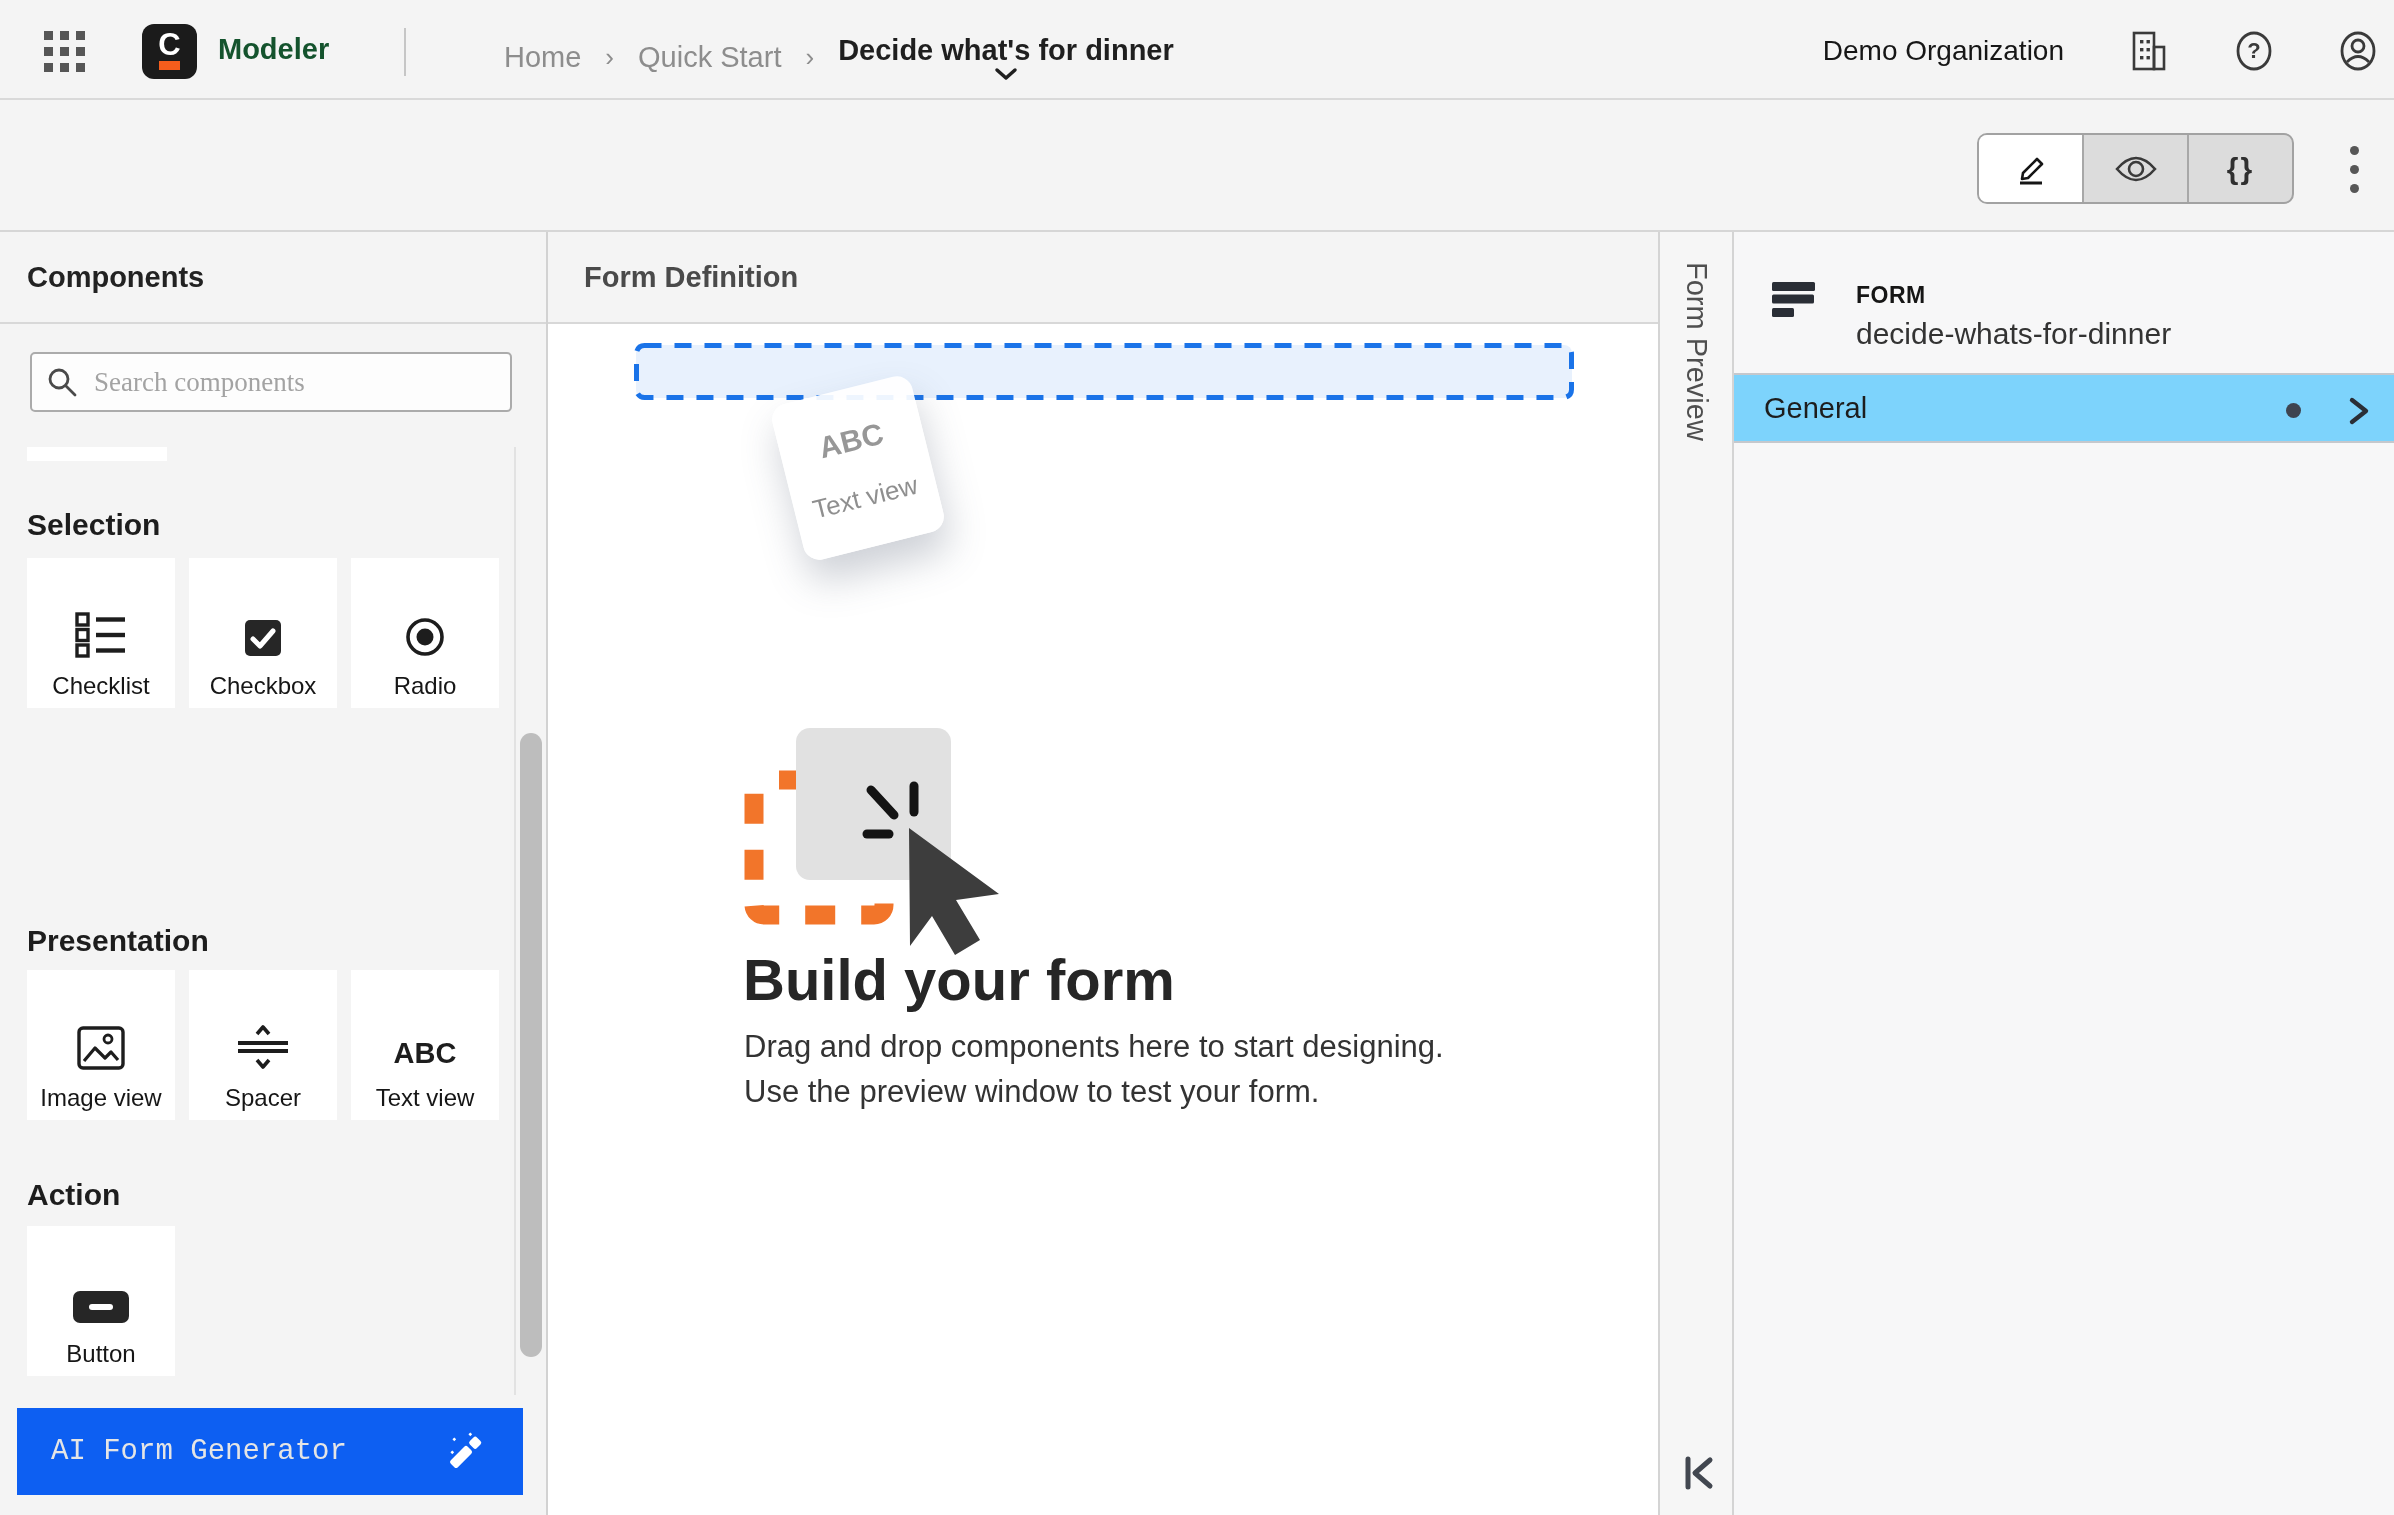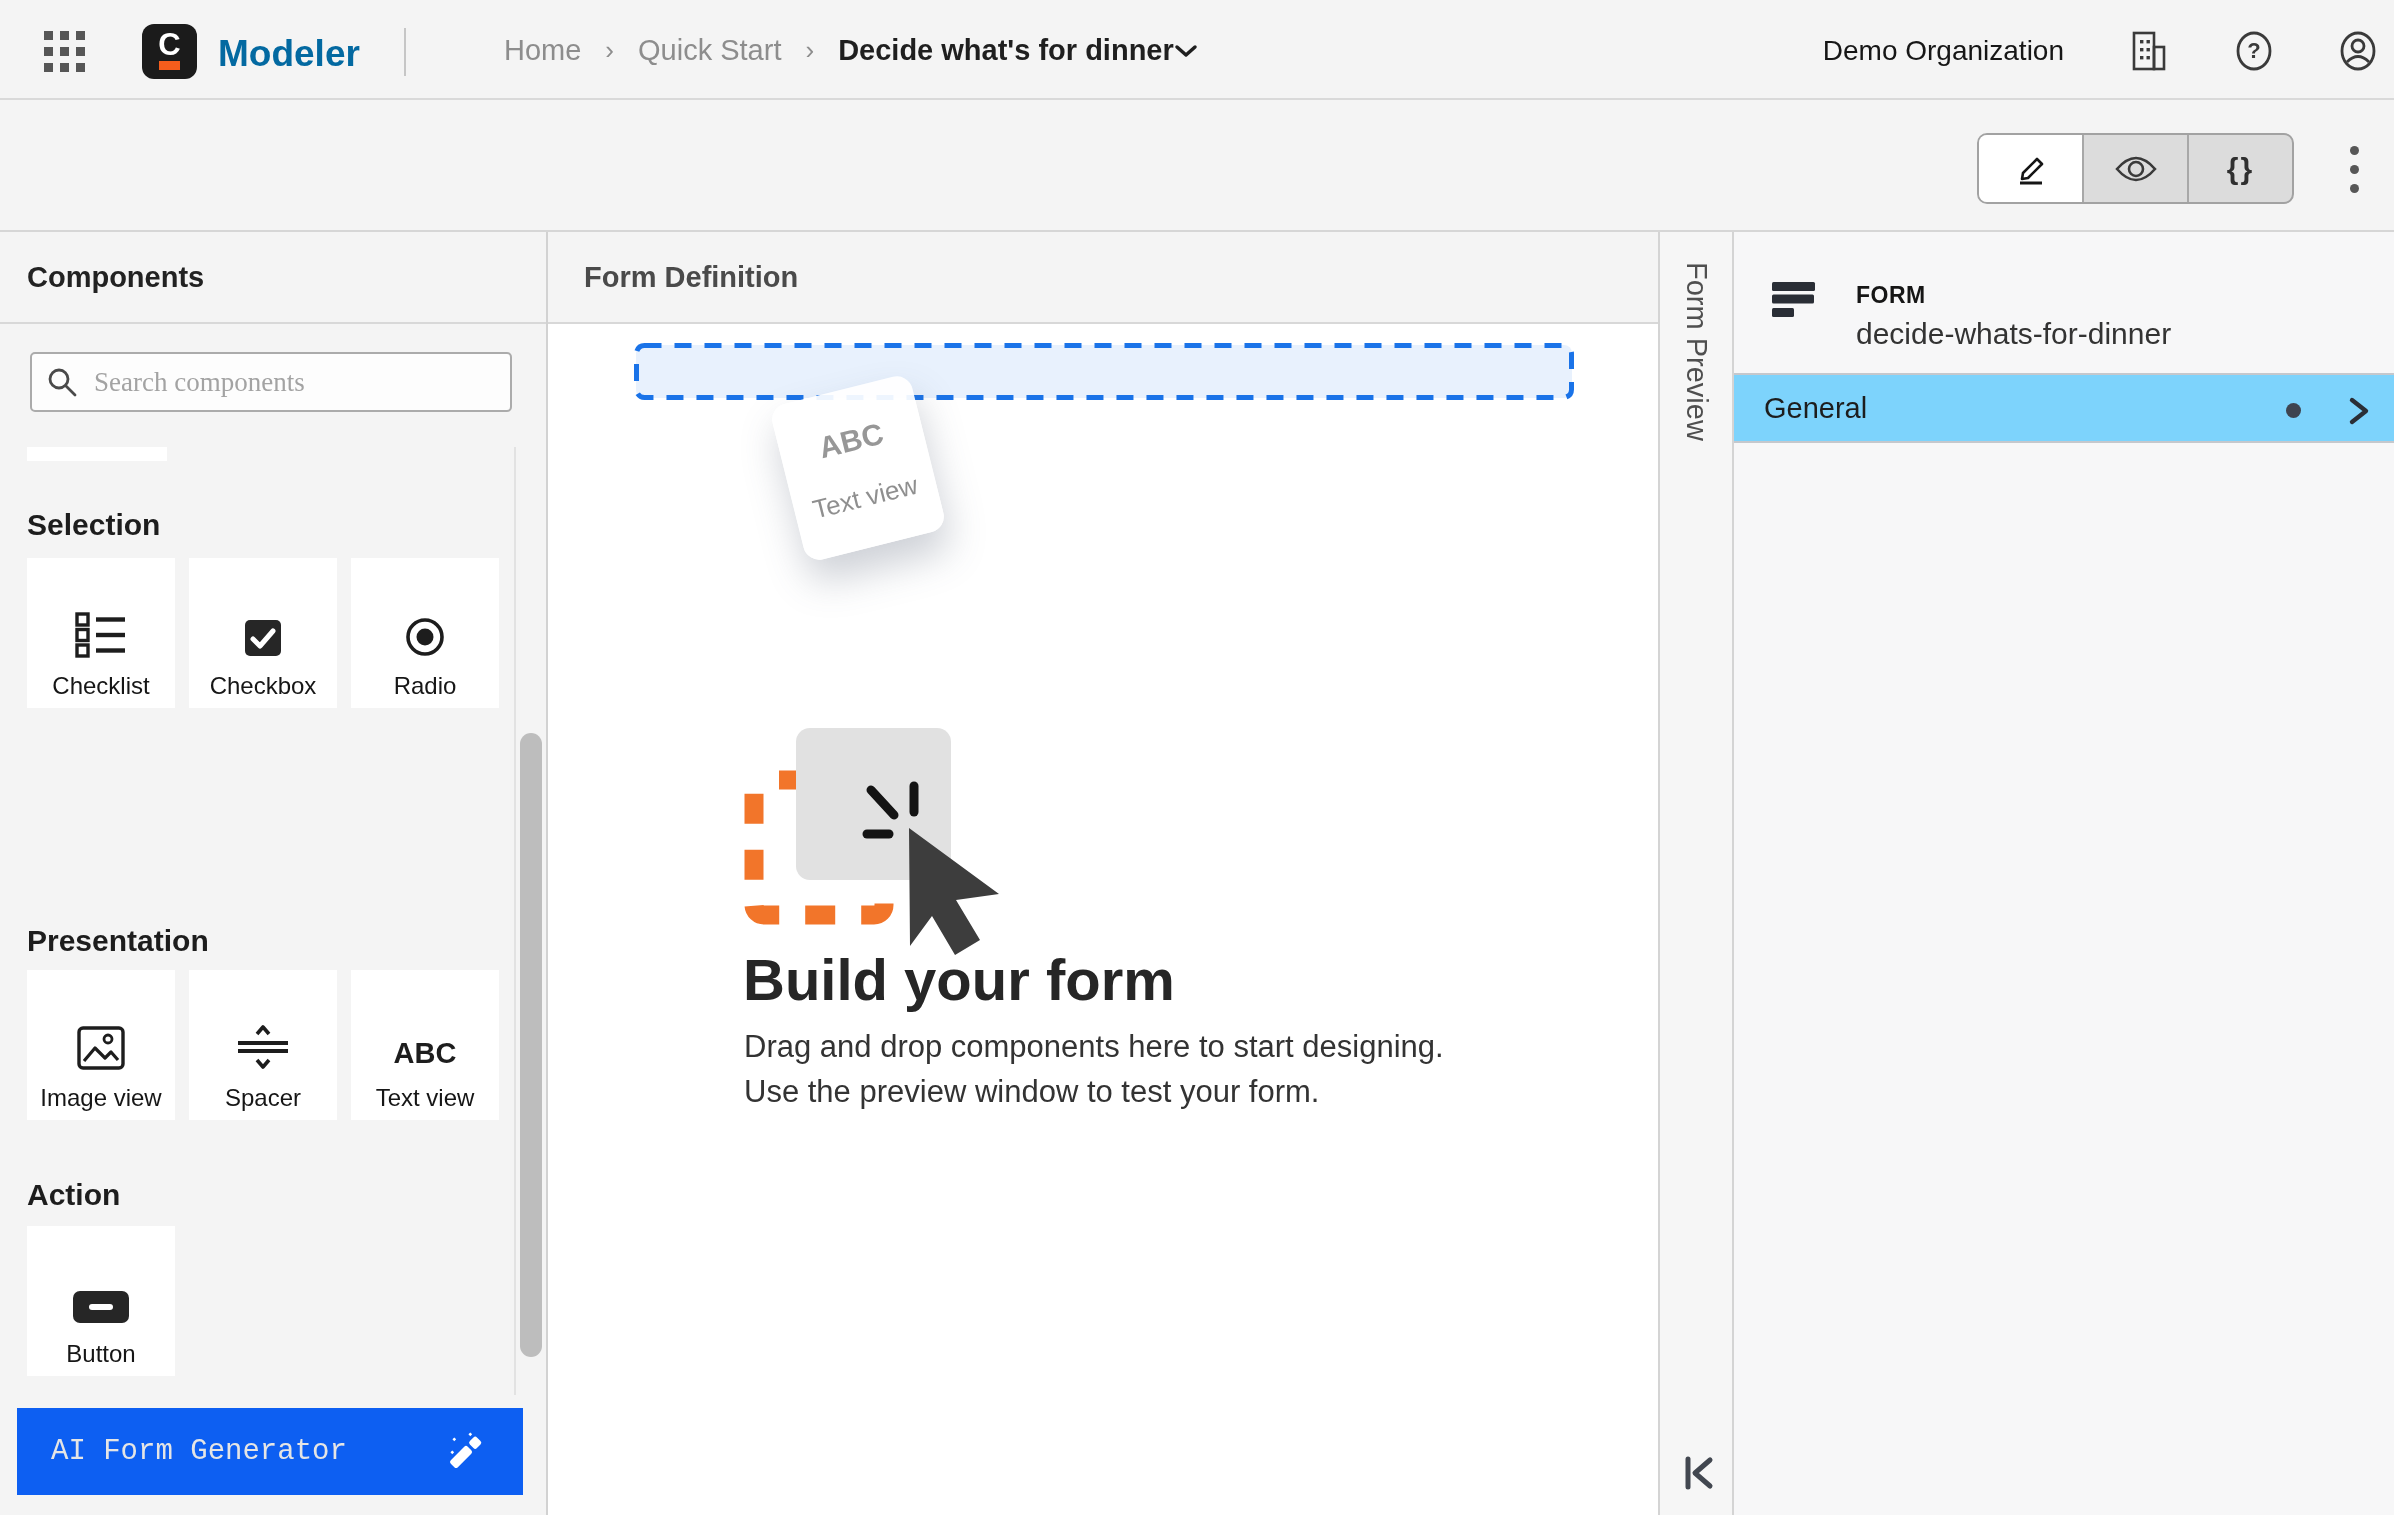--- a/index.html
+++ b/index.html
@@ -10,27 +10,27 @@
   }
   
   .topbar { position:absolute; left:0; top:0; width:2394px; height:100px;
     background:#f4f4f4; border-bottom:2px solid #d9d9d9; }
   .grid-icon { position:absolute; left:42px; top:29px; width:44px; height:44px; cursor:pointer; }
   .logo { position:absolute; left:142px; top:24px; width:55px; height:55px; background:#1b1b1b;
     border-radius:12px; }
   .logo .c { position:absolute; left:0; right:0; top:3px; text-align:center; color:#fff;
     font-weight:bold; font-size:31px; }
   .logo .bar { position:absolute; left:17px; bottom:9px; width:21px; height:9px; background:#f55d1c; }
-  .app-name { position:absolute; left:218px; top:33px; font-size:37px; font-weight:bold; color:#0369a1; }
+  .app-name { position:absolute; left:218px; top:33px; font-size:29px; font-weight:bold; color:#14532d; }
   .topbar-divider { position:absolute; left:404px; top:28px; width:2px; height:48px; background:#c6c6c6; }
   .crumbs { position:absolute; left:504px; top:34px; display:flex; align-items:center; gap:24px;
     font-size:29px; }
   .crumb { color:#8d8d8d; cursor:pointer; }
   .crumb-sep { color:#8d8d8d; font-size:26px; }
-  .crumb-current { color:#1f1f1f; font-weight:bold; display:flex; align-items:center; cursor:pointer; }
+  .crumb-current { color:#1f1f1f; font-weight:bold; display:flex; align-items:center; cursor:pointer;flex-direction:column; }
   .org-name { position:absolute; right:330px; top:35px; font-size:28px; color:#161616; }
   .top-icon { position:absolute; top:29px; width:44px; height:44px; cursor:pointer; }
   
   .toolbar { position:absolute; left:0; top:102px; width:2394px; height:130px;
     background:#f4f4f4; border-bottom:2px solid #d6d6d6; }
   .seg-group { position:absolute; left:1977px; top:31px; width:317px; height:71px;
     border:2px solid #a2a2a2; border-radius:10px; overflow:hidden; display:flex; background:#dcdcdc; }
   .seg { flex:1; display:flex; align-items:center; justify-content:center; cursor:pointer;
     border-right:2px solid #a8a8a8; }
   .seg:last-child { border-right:none; }

